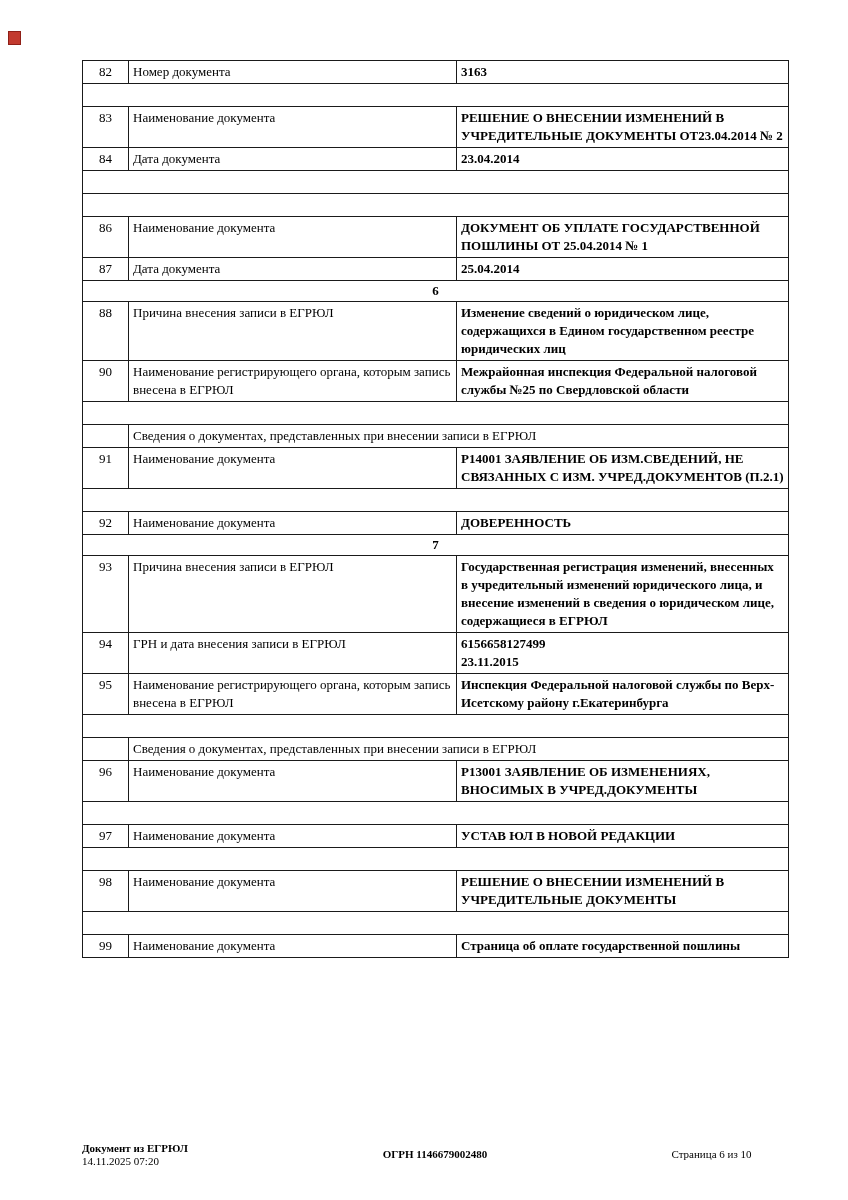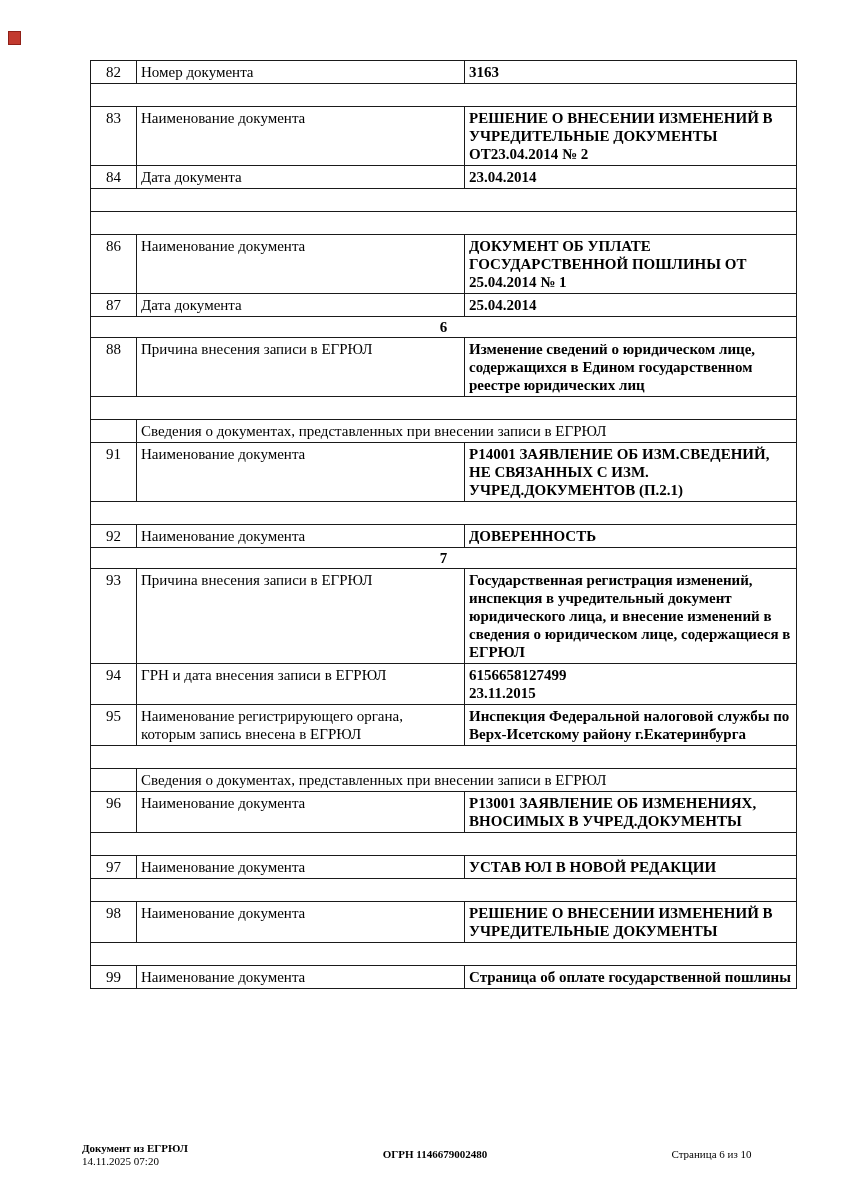--- a/index.html
+++ b/index.html
@@ -17,25 +17,25 @@
   }
   .red-marker {
     position: absolute;
     left: 8px; top: 31px;
     width: 11px; height: 12px;
     background: #c23a2e;
     border: 1px solid #8f1f17;
   }
   table.registry {
     position: absolute;
-    left: 90px; top: 60px;
+    left: 82px; top: 60px;
     width: 706px;
     border-collapse: collapse;
     table-layout: fixed;
-    font-size: 15px;
+    font-size: 13px;
     line-height: 18px;
   }
   table.registry td {
     border: 1px solid #1a1a1a;
     vertical-align: top;
     padding: 2px 4px 2px 4px;
     overflow: hidden;
   }
   td.cell-num { text-align: center; padding-left: 1px; padding-right: 1px; }
   td.cell-value { white-space: pre-line; font-weight: bold; }
@@ -106,20 +106,25 @@
           <td class="cell-value">25.04.2014</td>
         </tr>
         <tr class="row-section">
           <td class="cell-section" colspan="3">6</td>
         </tr>
         <tr class="row-data">
           <td class="cell-num">88</td>
           <td class="cell-label">Причина внесения записи в ЕГРЮЛ</td>
           <td class="cell-value">Изменение сведений о юридическом лице, содержащихся в Едином государственном реестре юридических лиц</td>
         </tr>
+        <tr class="row-data">
+          <td class="cell-num">90</td>
+          <td class="cell-label">Наименование регистрирующего органа, которым запись внесена в ЕГРЮЛ</td>
+          <td class="cell-value">Межрайонная инспекция Федеральной налоговой службы №25 по Свердловской области</td>
+        </tr>
         <tr class="row-spacer">
           <td class="cell-spacer" colspan="3"></td>
         </tr>
         <tr class="row-subheader">
           <td class="cell-num"></td>
           <td class="cell-subheader" colspan="2">Сведения о документах, представленных при внесении записи в ЕГРЮЛ</td>
         </tr>
         <tr class="row-data">
           <td class="cell-num">91</td>
           <td class="cell-label">Наименование документа</td>
@@ -132,21 +137,21 @@
           <td class="cell-num">92</td>
           <td class="cell-label">Наименование документа</td>
           <td class="cell-value">ДОВЕРЕННОСТЬ</td>
         </tr>
         <tr class="row-section">
           <td class="cell-section" colspan="3">7</td>
         </tr>
         <tr class="row-data">
           <td class="cell-num">93</td>
           <td class="cell-label">Причина внесения записи в ЕГРЮЛ</td>
-          <td class="cell-value">Государственная регистрация изменений, инспекция в учредительный документ юридического лица, и внесение изменений в сведения о юридическом лице, содержащиеся в ЕГРЮЛ</td>
+          <td class="cell-value">Государственная регистрация изменений, внесенных в учредительный изменений юридического лица, и внесение изменений в сведения о юридическом лице, содержащиеся в ЕГРЮЛ</td>
         </tr>
         <tr class="row-data">
           <td class="cell-num">94</td>
           <td class="cell-label">ГРН и дата внесения записи в ЕГРЮЛ</td>
           <td class="cell-value">6156658127499
 23.11.2015</td>
         </tr>
         <tr class="row-data">
           <td class="cell-num">95</td>
           <td class="cell-label">Наименование регистрирующего органа, которым запись внесена в ЕГРЮЛ</td>

